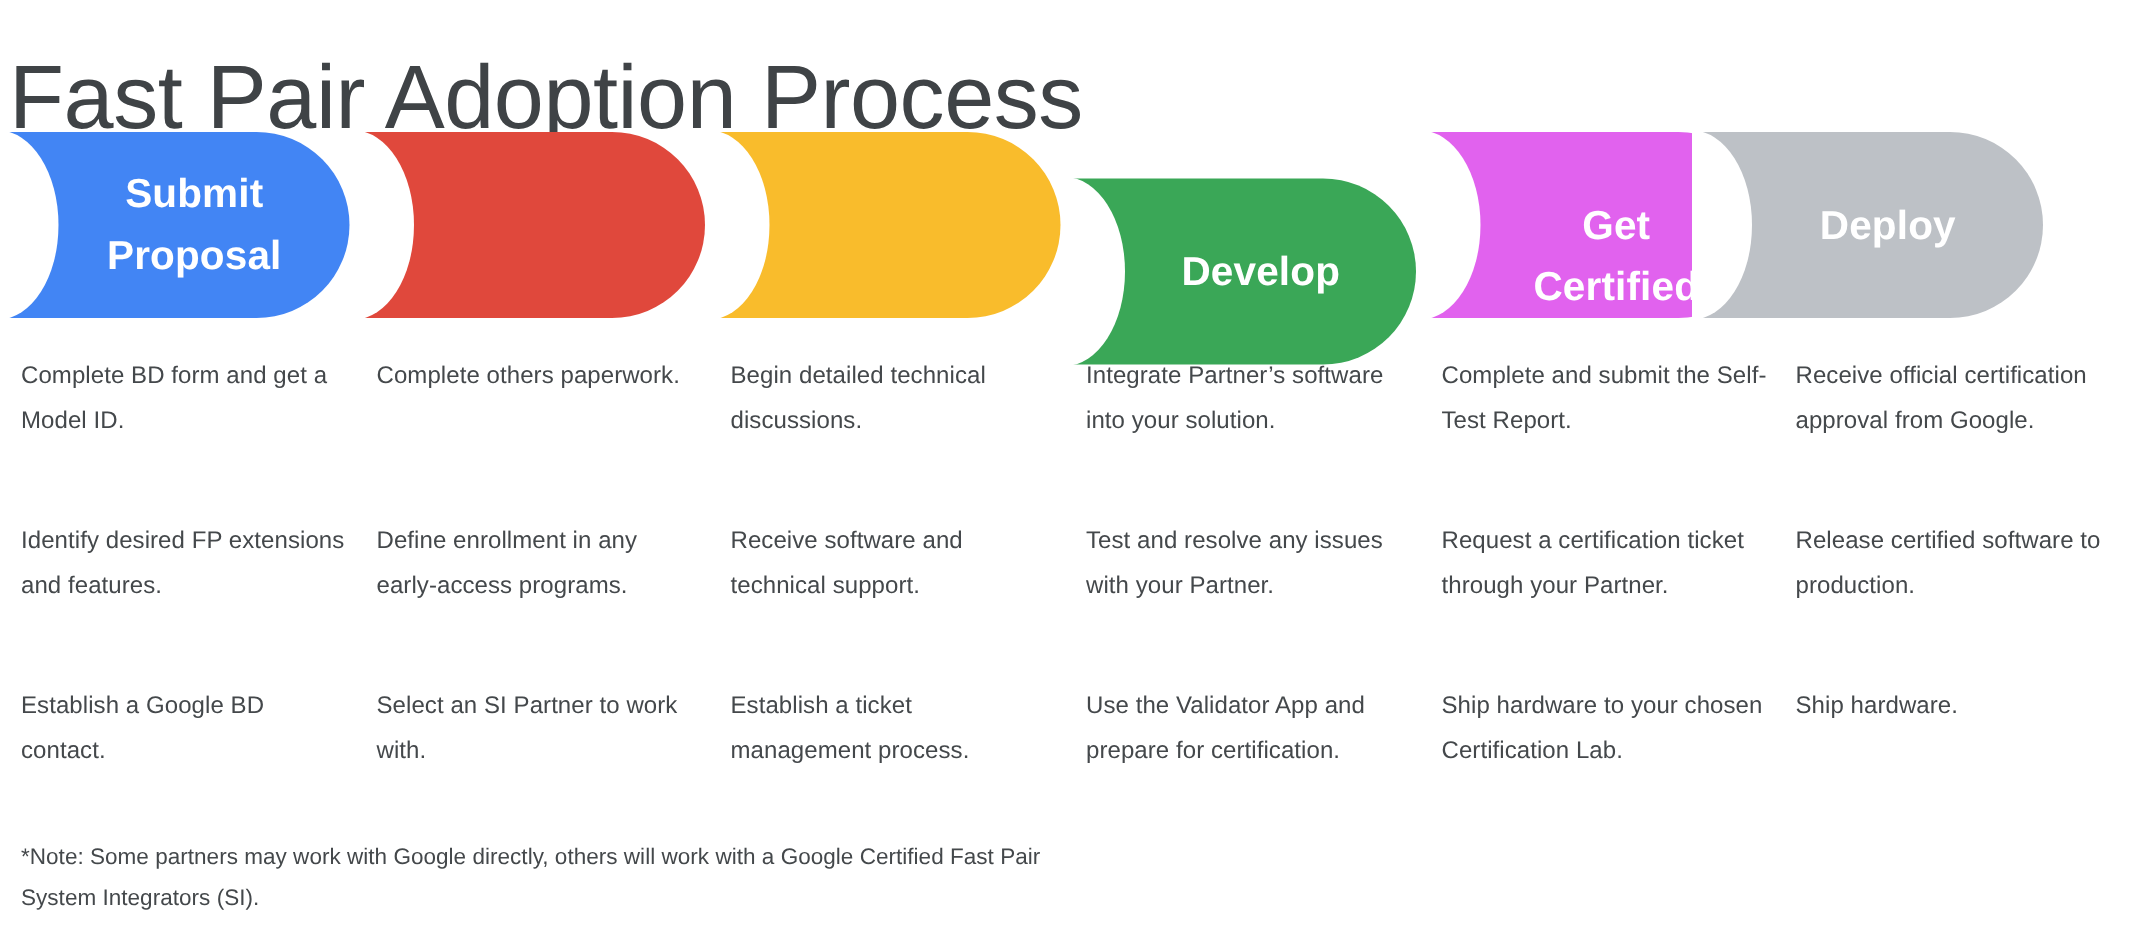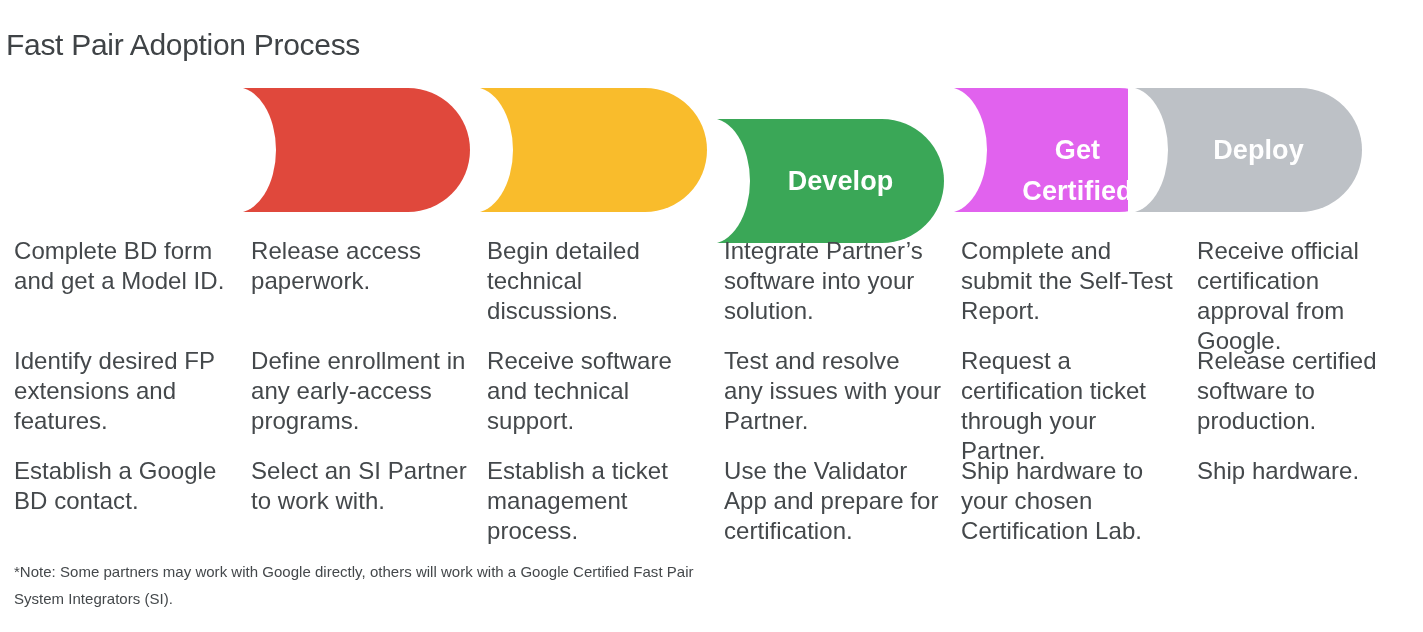--- a/index.html
+++ b/index.html
@@ -19,21 +19,21 @@
     height: 632px;
     overflow: hidden;
     background: #ffffff;
   }
 
   
   #page-title {
     position: absolute;
     left: 6px;
     top: -4px;
-    font-size: 30px;
+    font-size: 60px;
     font-weight: 300;
     letter-spacing: -0.3px;
     color: #3f4346;
     white-space: nowrap;
     line-height: 58px;
   }
 
   
   #chevron-band {
     position: absolute;
@@ -90,21 +90,21 @@
   }
   .column {
     position: absolute;
     top: 0;
     width: 218px;
   }
   .col-block {
     position: absolute;
     left: 0;
     width: 100%;
-    font-size: 24px;
+    font-size: 16px;
     line-height: 30px;
     color: #44484b;
     letter-spacing: 0.05px;
   }
   .block-0 { top: 0px; }
   .block-1 { top: 110px; }
   .block-2 { top: 220px; }
 
   
   #footnote {
@@ -120,20 +120,26 @@
 </style>
 </head>
 <body>
 
 <div id="page">
 
   <h1 id="page-title">Fast Pair Adoption Process</h1>
 
   <div id="chevron-band">
 
+    <div class="chevron" style="left:0px; width:233px;">
+      <div class="chevron-shape" style="background:#4285f4;"></div>
+      <div class="chevron-notch"></div>
+      <div class="chevron-label">Submit
+Proposal</div>
+    </div>
 
     <div class="chevron" style="left:237px; width:233px;">
       <div class="chevron-shape" style="background:#e0483c;"></div>
       <div class="chevron-notch"></div>
     </div>
 
     <div class="chevron" style="left:474px; width:233px;">
       <div class="chevron-shape" style="background:#f9bc2c;"></div>
       <div class="chevron-notch"></div>
     </div>
@@ -161,21 +167,21 @@
 
   <div id="columns">
 
     <div class="column" style="left:14px;">
       <div class="col-block block-0">Complete BD form and get a Model ID.</div>
       <div class="col-block block-1">Identify desired FP extensions and features.</div>
       <div class="col-block block-2">Establish a Google BD contact.</div>
     </div>
 
     <div class="column" style="left:251px;">
-      <div class="col-block block-0">Release access paperwork.</div>
+      <div class="col-block block-0">Complete others paperwork.</div>
       <div class="col-block block-1">Define enrollment in any early-access programs.</div>
       <div class="col-block block-2">Select an SI Partner to work with.</div>
     </div>
 
     <div class="column" style="left:487px;">
       <div class="col-block block-0">Begin detailed technical discussions.</div>
       <div class="col-block block-1">Receive software and technical support.</div>
       <div class="col-block block-2">Establish a ticket management process.</div>
     </div>
 

